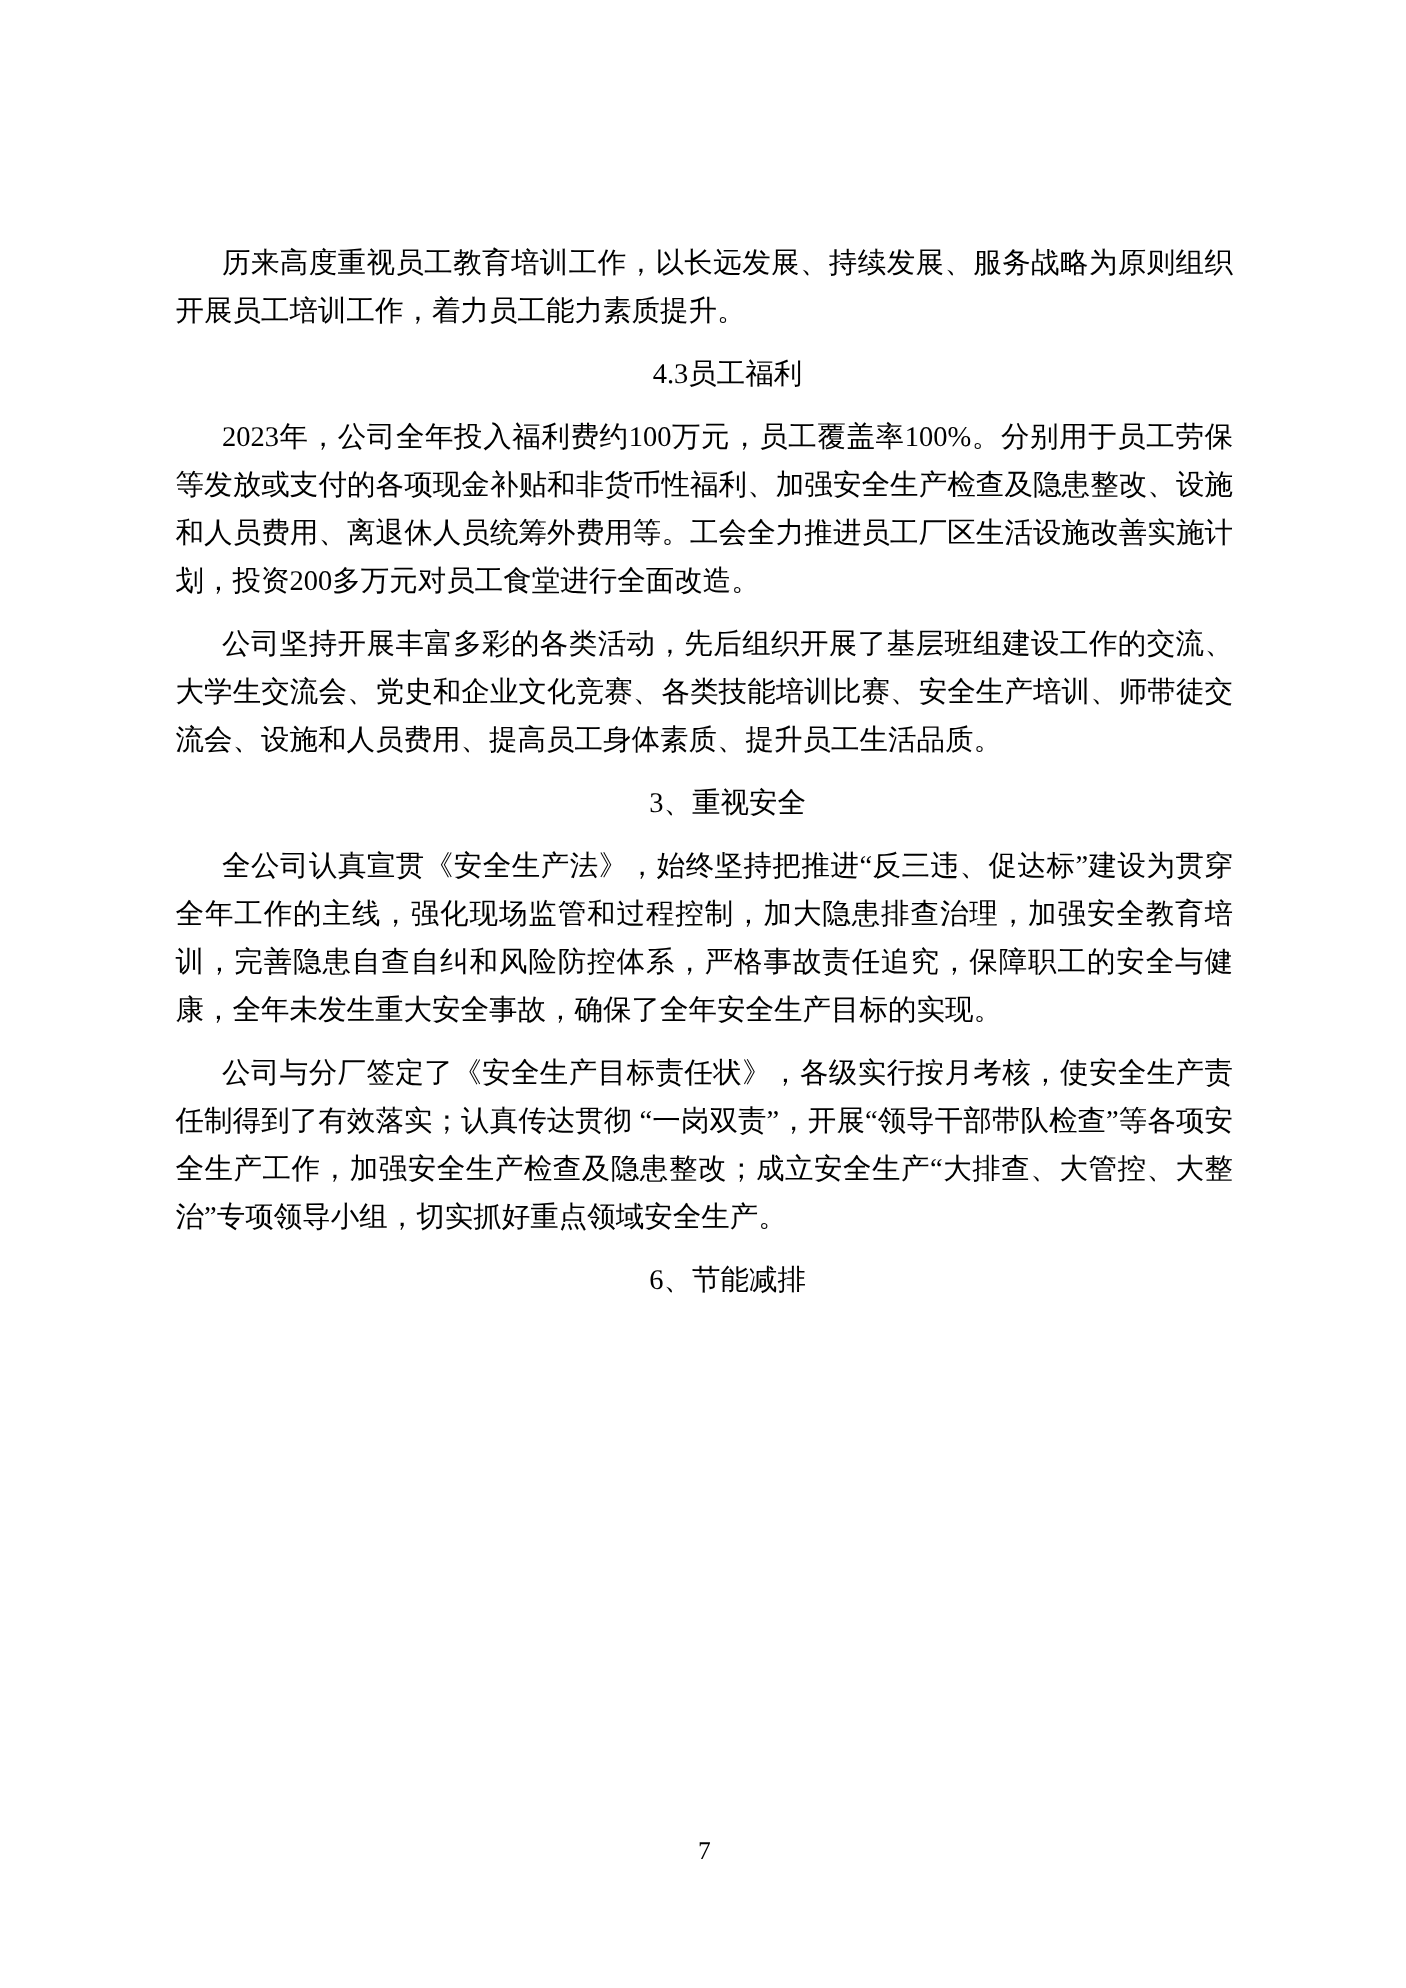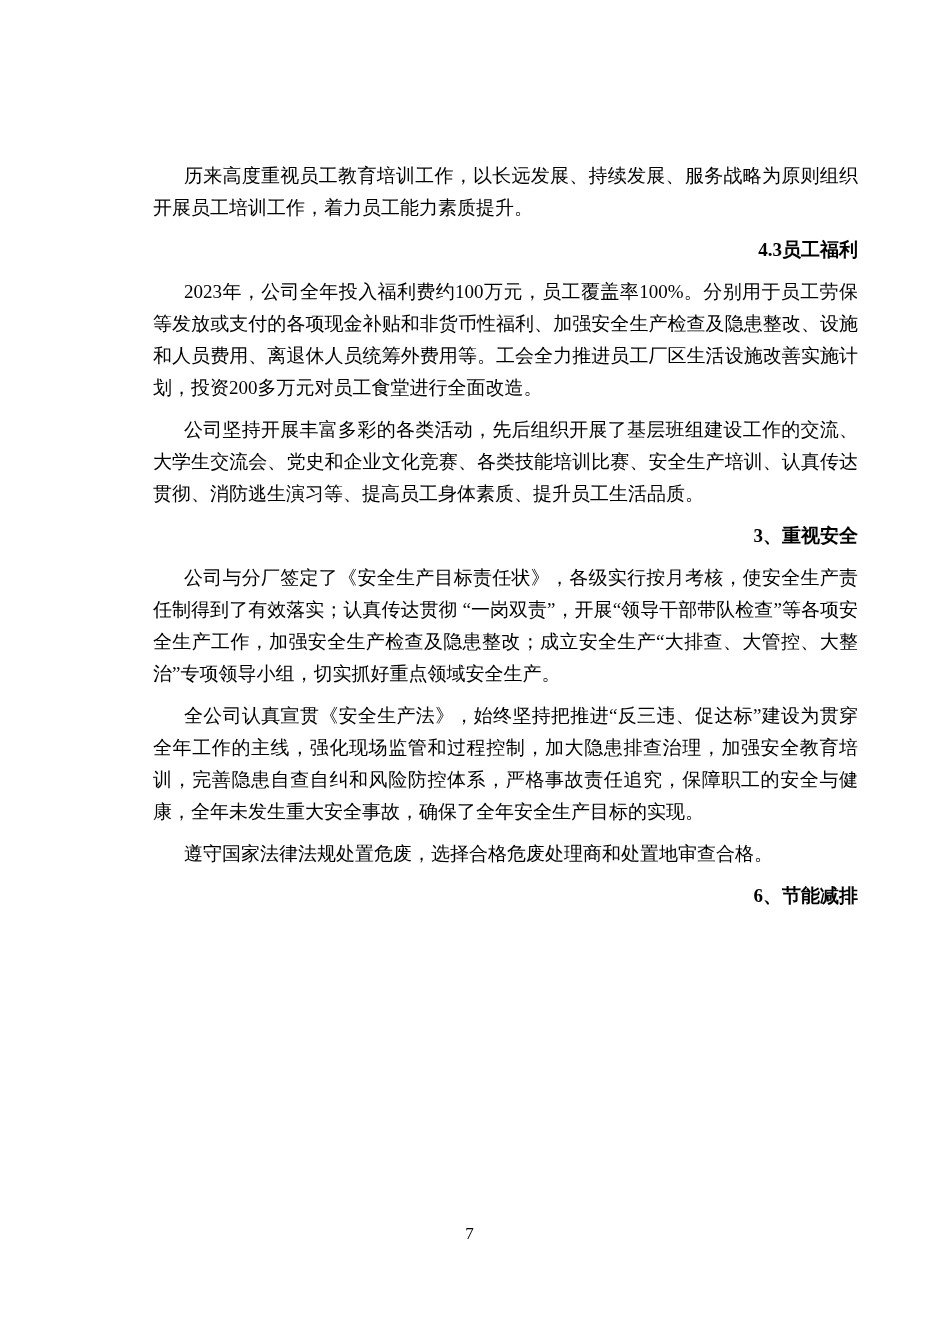--- a/index.html
+++ b/index.html
@@ -21,58 +21,55 @@
     top: 0;
     width: 937px;
     height: 1325px;
     background: #ffffff;
   }
   .doc-body {
     position: absolute;
     left: 117px;
     top: 160px;
     width: 705px;
-    margin-left: 36px;
   }
   .para, .heading {
     font-size: 19px;
     line-height: 32px;
     margin: 0 0 10px 0;
     color: #000000;
     text-indent: 31px;
   }
   .para {
     text-align: justify;
   }
   .heading {
-    text-align: right;
-    font-weight: bold;
+    text-align: center;
   }
   .page-footer {
     position: absolute;
     left: 117px;
     top: 1222px;
     width: 705px;
     text-align: center;
     font-size: 17px;
     line-height: 24px;
     color: #000000;
   }
 </style>
 </head>
 <body>
 
 <div class="page">
   <div class="doc-body">
     <p class="para">历来高度重视员工教育培训工作，以长远发展、持续发展、服务战略为原则组织开展员工培训工作，着力员工能力素质提升。</p>
     <p class="heading">4.3员工福利</p>
     <p class="para">2023年，公司全年投入福利费约100万元，员工覆盖率100%。分别用于员工劳保等发放或支付的各项现金补贴和非货币性福利、加强安全生产检查及隐患整改、设施和人员费用、离退休人员统筹外费用等。工会全力推进员工厂区生活设施改善实施计划，投资200多万元对员工食堂进行全面改造。</p>
-    <p class="para">公司坚持开展丰富多彩的各类活动，先后组织开展了基层班组建设工作的交流、大学生交流会、党史和企业文化竞赛、各类技能培训比赛、安全生产培训、认真传达贯彻、消防逃生演习等、提高员工身体素质、提升员工生活品质。</p>
+    <p class="para">公司坚持开展丰富多彩的各类活动，先后组织开展了基层班组建设工作的交流、大学生交流会、党史和企业文化竞赛、各类技能培训比赛、安全生产培训、师带徒交流会、设施和人员费用、提高员工身体素质、提升员工生活品质。</p>
     <p class="heading">3、重视安全</p>
+    <p class="para">全公司认真宣贯《安全生产法》，始终坚持把推进“反三违、促达标”建设为贯穿全年工作的主线，强化现场监管和过程控制，加大隐患排查治理，加强安全教育培训，完善隐患自查自纠和风险防控体系，严格事故责任追究，保障职工的安全与健康，全年未发生重大安全事故，确保了全年安全生产目标的实现。</p>
     <p class="para">公司与分厂签定了《安全生产目标责任状》，各级实行按月考核，使安全生产责任制得到了有效落实；认真传达贯彻 “一岗双责”，开展“领导干部带队检查”等各项安全生产工作，加强安全生产检查及隐患整改；成立安全生产“大排查、大管控、大整治”专项领导小组，切实抓好重点领域安全生产。</p>
-    <p class="para">全公司认真宣贯《安全生产法》，始终坚持把推进“反三违、促达标”建设为贯穿全年工作的主线，强化现场监管和过程控制，加大隐患排查治理，加强安全教育培训，完善隐患自查自纠和风险防控体系，严格事故责任追究，保障职工的安全与健康，全年未发生重大安全事故，确保了全年安全生产目标的实现。</p>
-    <p class="para">遵守国家法律法规处置危废，选择合格危废处理商和处置地审查合格。</p>
     <p class="heading">6、节能减排</p>
   </div>
   <div class="page-footer">
     <span>7</span>
   </div>
 </div>
 
 </body></html>

